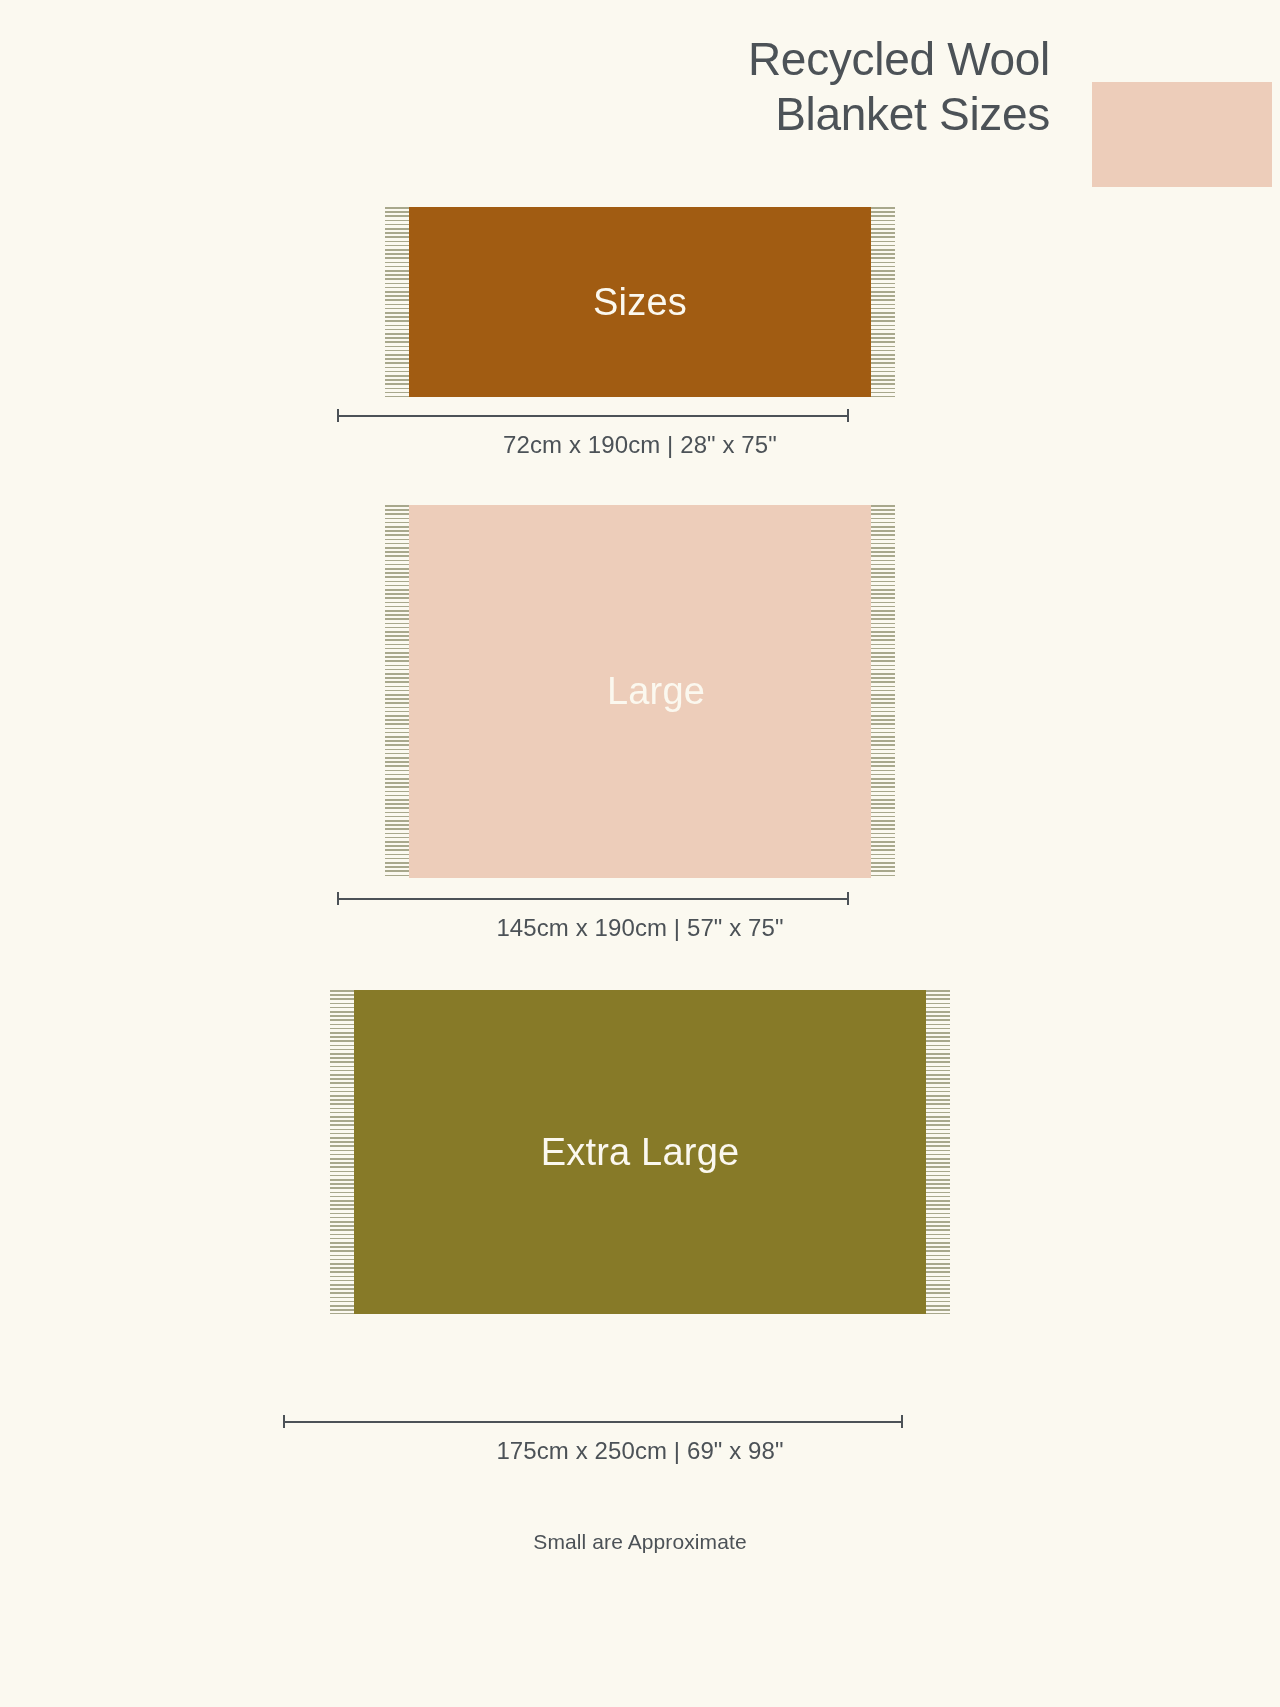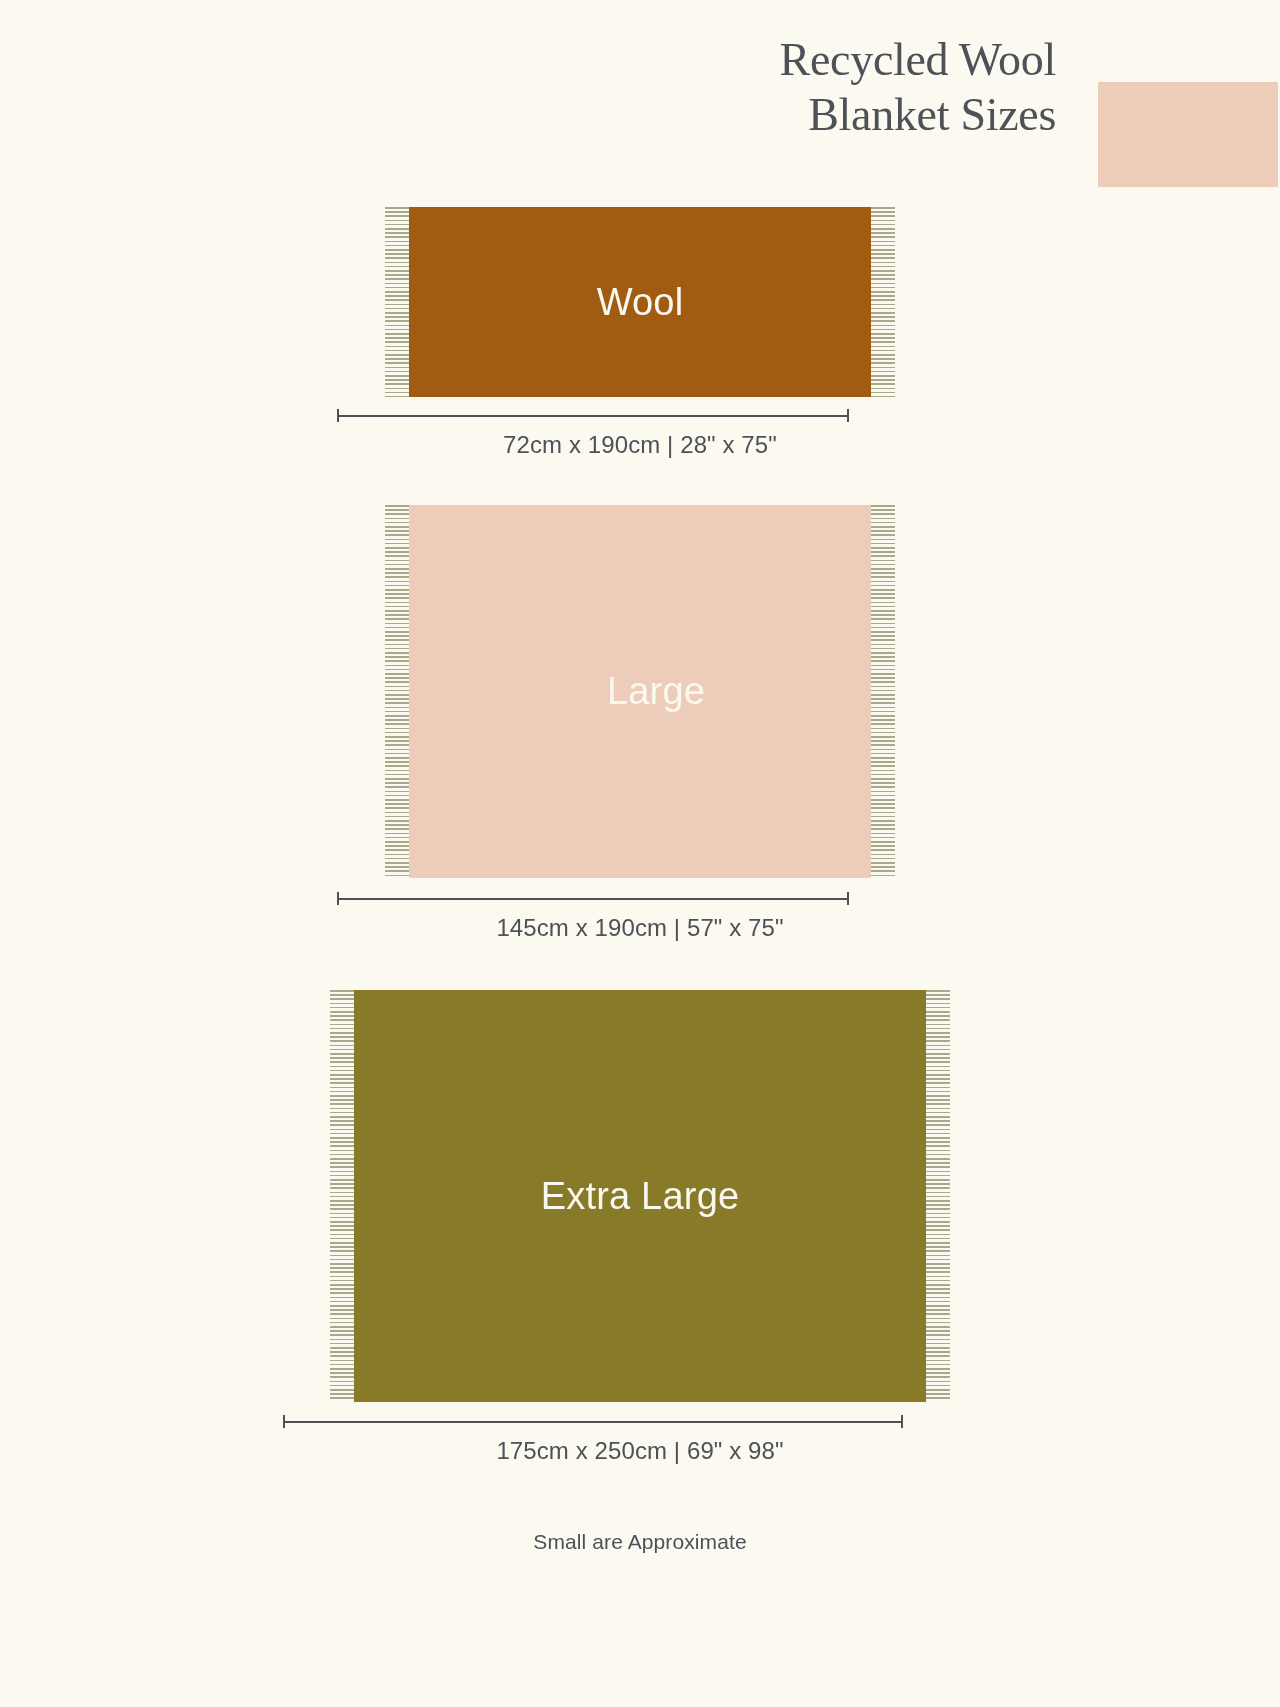--- a/index.html
+++ b/index.html
@@ -8,23 +8,22 @@
     background:#fbf9f0;
     font-family:"Liberation Sans", sans-serif;
     position:relative;
     overflow:hidden;
     -webkit-font-smoothing:antialiased;
   }
 
   
   .header{
     position:absolute;
-    top:32px; right:2px; left:0;
+    top:32px; right:8px; left:0;
     height:140px;
-    font-family:Liberation Serif, serif;
   }
   .title{
     position:absolute;
     right:222px;
     top:0;
     width:700px;
     text-align:right;
     color:#4c5257;
     font-size:46px;
     line-height:55px;
@@ -124,21 +123,21 @@
   <div class="title">Recycled Wool
 Blanket Sizes</div>
   <div class="corner-swatch"></div>
 </div>
 
 <div class="blanket-row" style="top:207px;">
   <div class="blanket-wrap" style="width:520px;height:190px;">
     <div class="fringe" style="left:5px;width:26px;"></div>
     <div class="fringe" style="right:5px;width:26px;"></div>
     <div class="blanket-body" style="left:29px;right:29px;background:#a15c12;">
-      <span class="blanket-label">Wool</span>
+      <span class="blanket-label">Sizes</span>
     </div>
   </div>
   <div class="measure" style="left:337px;width:512px;top:202px;">
     <div class="cap left"></div>
     <div class="bar"></div>
     <div class="cap right"></div>
   </div>
   <div class="dim-text" style="top:224px;">72cm x 190cm | 28" x 75"</div>
 </div>
 
@@ -152,21 +151,21 @@
   </div>
   <div class="measure" style="left:337px;width:512px;top:387px;">
     <div class="cap left"></div>
     <div class="bar"></div>
     <div class="cap right"></div>
   </div>
   <div class="dim-text" style="top:409px;">145cm x 190cm | 57" x 75"</div>
 </div>
 
 <div class="blanket-row" style="top:990px;">
-  <div class="blanket-wrap" style="width:630px;height:412px;">
+  <div class="blanket-wrap" style="width:630px;height:324px;">
     <div class="fringe" style="left:5px;width:26px;"></div>
     <div class="fringe" style="right:5px;width:26px;"></div>
     <div class="blanket-body" style="left:29px;right:29px;background:#877a28;">
       <span class="blanket-label">Extra Large</span>
     </div>
   </div>
   <div class="measure" style="left:283px;width:620px;top:425px;">
     <div class="cap left"></div>
     <div class="bar"></div>
     <div class="cap right"></div>

